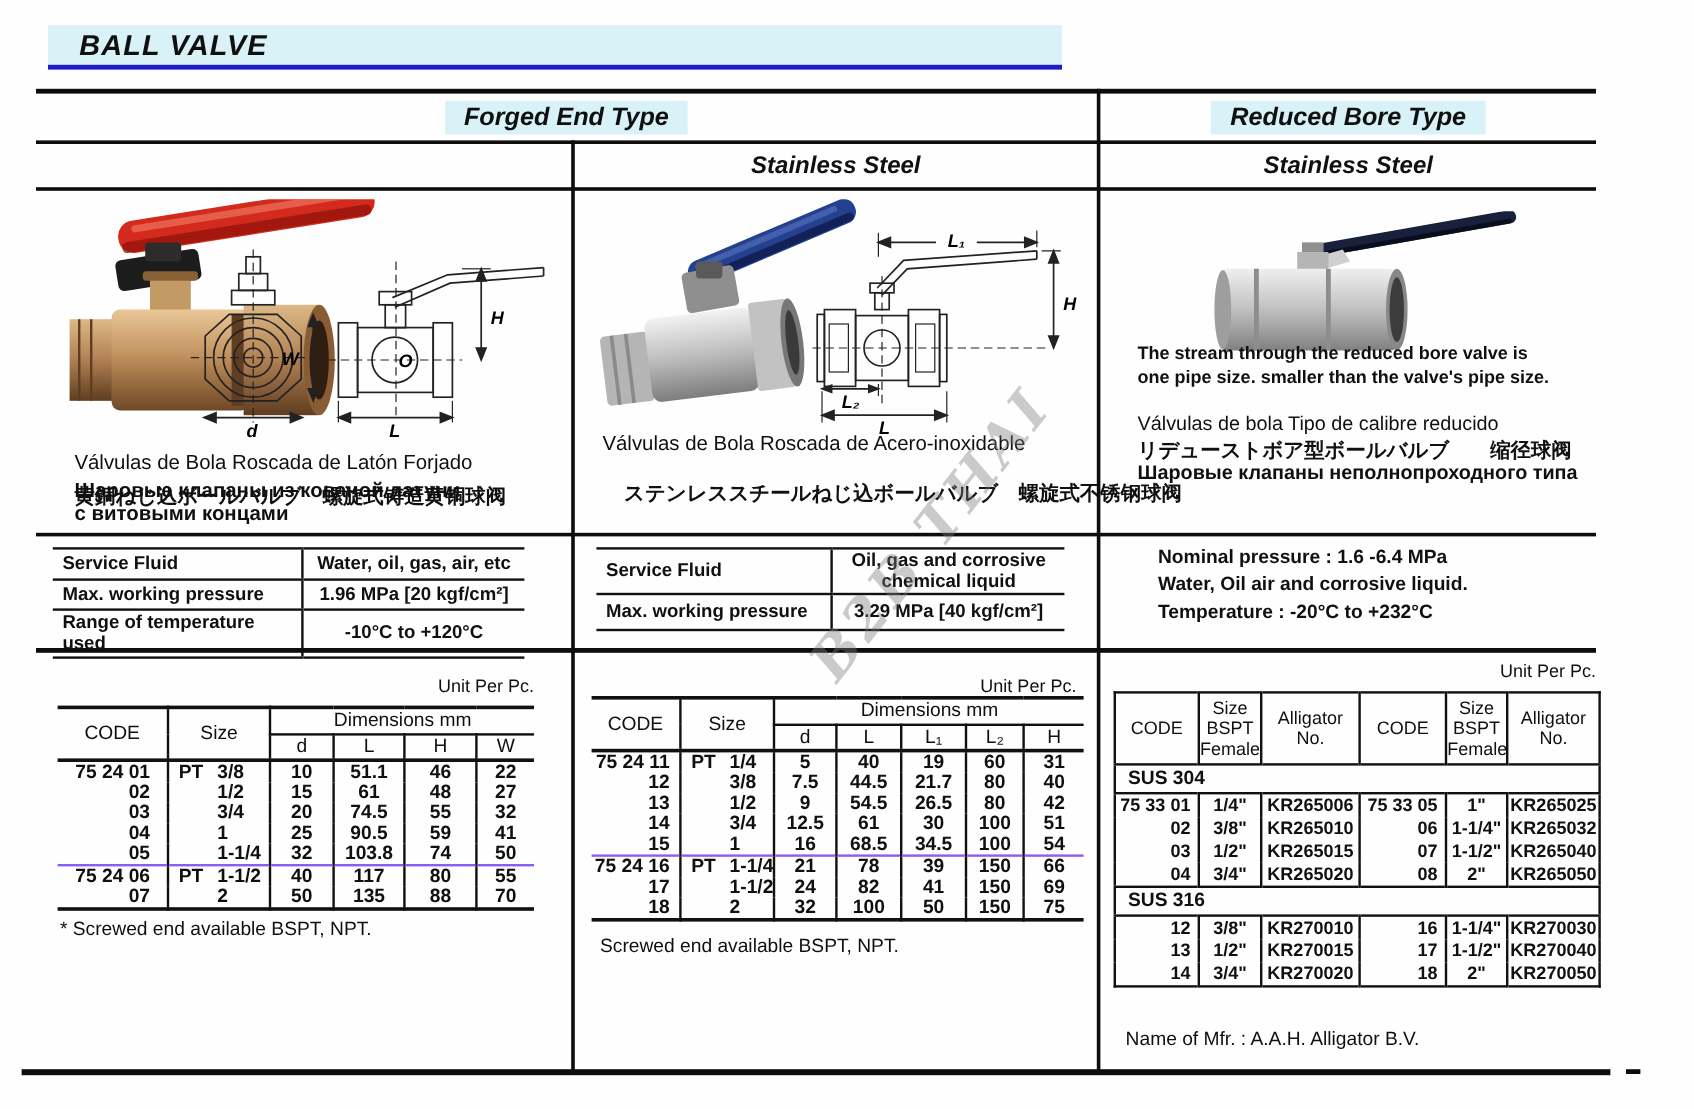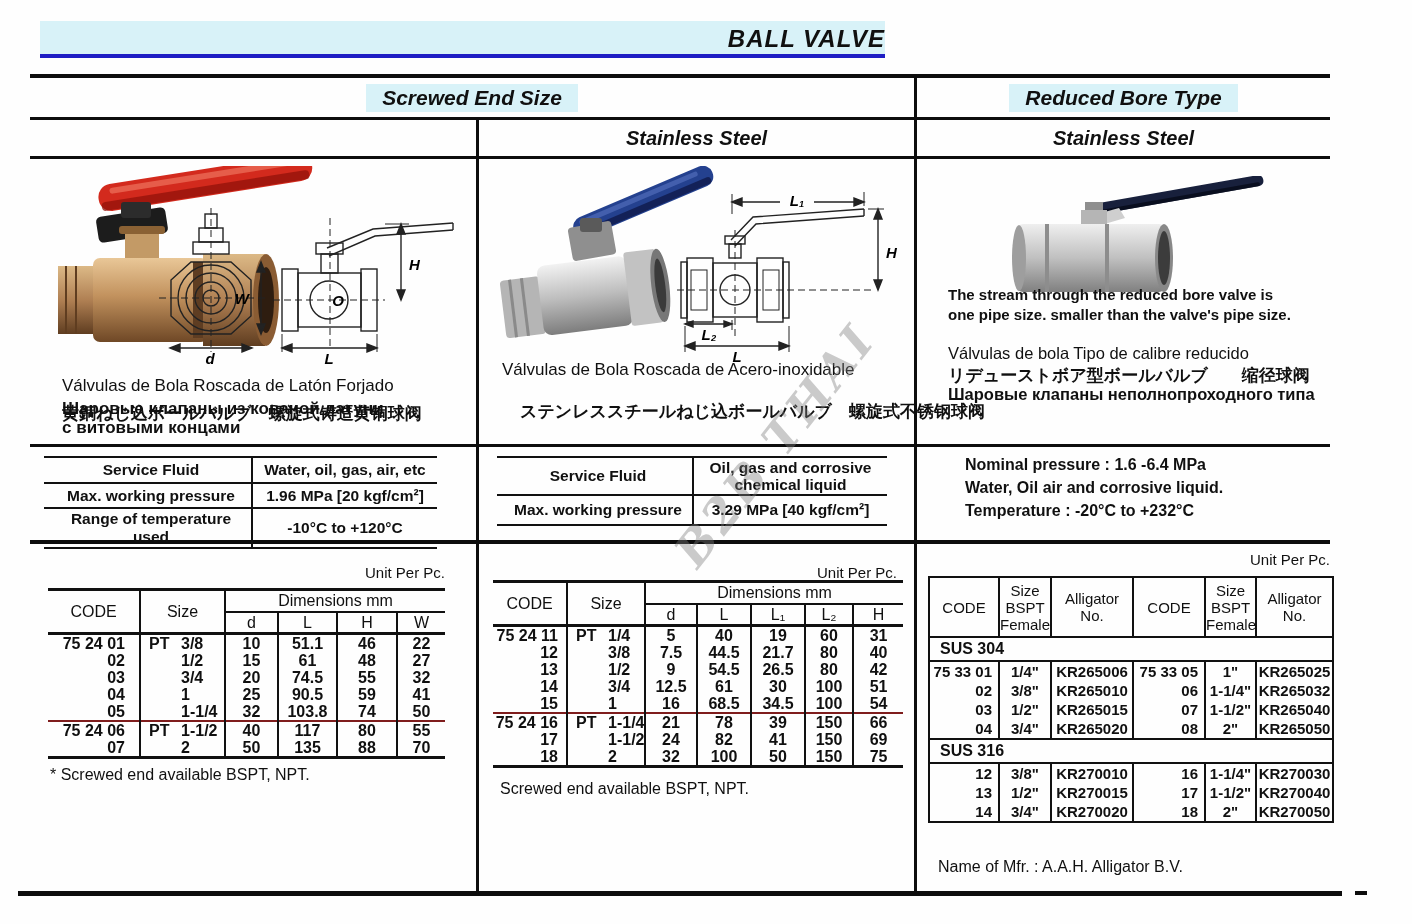--- a/index.html
+++ b/index.html
@@ -2,49 +2,49 @@
 <html><head>
 <meta charset="utf-8">
 <style>
   html,body { margin:0; padding:0; background:#fff; }
   .sheet { position:relative; width:1412px; height:924px; background:#fefefe; overflow:hidden;
            font-family:"Liberation Sans", sans-serif; color:#101010; }
   .abs { position:absolute; }
   .hline,.vline { position:absolute; background:#0d0d0d; }
   .cyanbar { background:#d8f2f8; }
   .title-bar { position:absolute; left:40px; top:21px; width:845px; height:33px;
-               background:#d8f2f8; border-bottom:4px solid #1e1ec4;text-align:right; }
+               background:#d8f2f8; border-bottom:4px solid #1e1ec4; }
   .title-bar .t { display:block; padding:4px 0 0 26px; font:italic bold 24px "Liberation Sans",sans-serif; letter-spacing:1px; }
   .hdrcell { position:absolute; display:flex; align-items:center; justify-content:center; }
   .hdrcell .hl { font:italic bold 21px "Liberation Sans",sans-serif; padding:2px 16px; }
   .matcell { position:absolute; display:flex; align-items:center; justify-content:center;
              font:italic bold 20px "Liberation Sans",sans-serif; }
   .descline { position:absolute; white-space:nowrap; }
   .d-lat { font-size:17px; }
   .d-cjk { font-size:17px; font-weight:bold; }
   .d-cyr { font-size:17px; font-weight:bold; }
   
   table.spec { position:absolute; border-collapse:collapse; table-layout:fixed; }
   table.spec td { border-top:2px solid #111; border-bottom:2px solid #111; font-weight:bold; font-size:15.5px; }
-  table.spec td.lab { padding-left:8px; text-align:center; }
+  table.spec td.lab { padding-left:8px; text-align:left; }
   table.spec td.val { text-align:center; }
   .bl { border-left:2px solid #111 !important; }
   .pre { white-space:pre-line; }
   .unit { position:absolute; font-size:15px; text-align:right; }
   .footnote { position:absolute; font-size:16px; white-space:nowrap; }
   
   table.data { position:absolute; border-collapse:collapse; table-layout:fixed;
                border-top:3px solid #111; border-bottom:3px solid #111; font-size:16px; }
   table.data thead { border-bottom:3px solid #111; }
   table.data th { font-weight:normal; text-align:center; padding:0; line-height:1.2; }
   table.data tr.t1 { height:22px; } table.data tr.t2 { height:21px; }
   table.data th.dims { border-bottom:2px solid #111; }
   table.data tbody tr { height:17px; }
   table.data td { padding:0; font-weight:bold; text-align:center; line-height:17px; white-space:nowrap; }
-  table.data tbody.g1 { border-bottom:2px solid #7f1d1d; }
+  table.data tbody.g1 { border-bottom:2px solid #8b5cf6; }
   table.data td.code { text-align:right; padding-right:14px; }
   table.data td.size { text-align:left; padding-left:8px; }
   table.data td.size .pt { display:inline-block; width:32px; }
   
   table.data3 { position:absolute; border-collapse:collapse; table-layout:fixed;
                 border:2.5px solid #111; font-size:15px; }
   table.data3 thead { border-bottom:2px solid #111; }
   table.data3 th { font-weight:normal; text-align:center; padding:0; line-height:17px; }
   table.data3 tr.h3r { height:60px; }
   table.data3 tr.section { height:24px; border-top:2px solid #111; border-bottom:2px solid #111; }
@@ -75,21 +75,21 @@
   <div class="hline" style="left:30px;top:117px;width:1300px;height:3px;"></div>
   <div class="hline" style="left:30px;top:156px;width:1300px;height:3px;"></div>
   <div class="hline" style="left:30px;top:444px;width:1300px;height:3px;"></div>
   <div class="hline" style="left:30px;top:540px;width:1300px;height:4px;"></div>
   <div class="hline" style="left:18px;top:891px;width:1324px;height:5px;"></div>
   <div class="hline" style="left:1355px;top:891px;width:12px;height:4px;"></div>
   <div class="vline" style="left:476px;top:117px;width:3px;height:777px;"></div>
   <div class="vline" style="left:914px;top:74px;width:3px;height:820px;"></div>
 
   <div class="hdrcell" style="left:30px;top:79px;width:884px;height:38px;">
-    <span class="hl cyanbar">Screwed End Size</span>
+    <span class="hl cyanbar">Forged End Type</span>
   </div>
   <div class="hdrcell" style="left:917px;top:79px;width:413px;height:38px;">
     <span class="hl cyanbar">Reduced Bore Type</span>
   </div>
 
   <div class="matcell" style="left:479px;top:121px;width:435px;height:34px;">Stainless Steel</div>
   <div class="matcell" style="left:917px;top:121px;width:413px;height:34px;">Stainless Steel</div>
 
   <svg class="abs" style="left:33px;top:166px;" width="443" height="276" viewBox="0 0 443 276">
     <defs>

